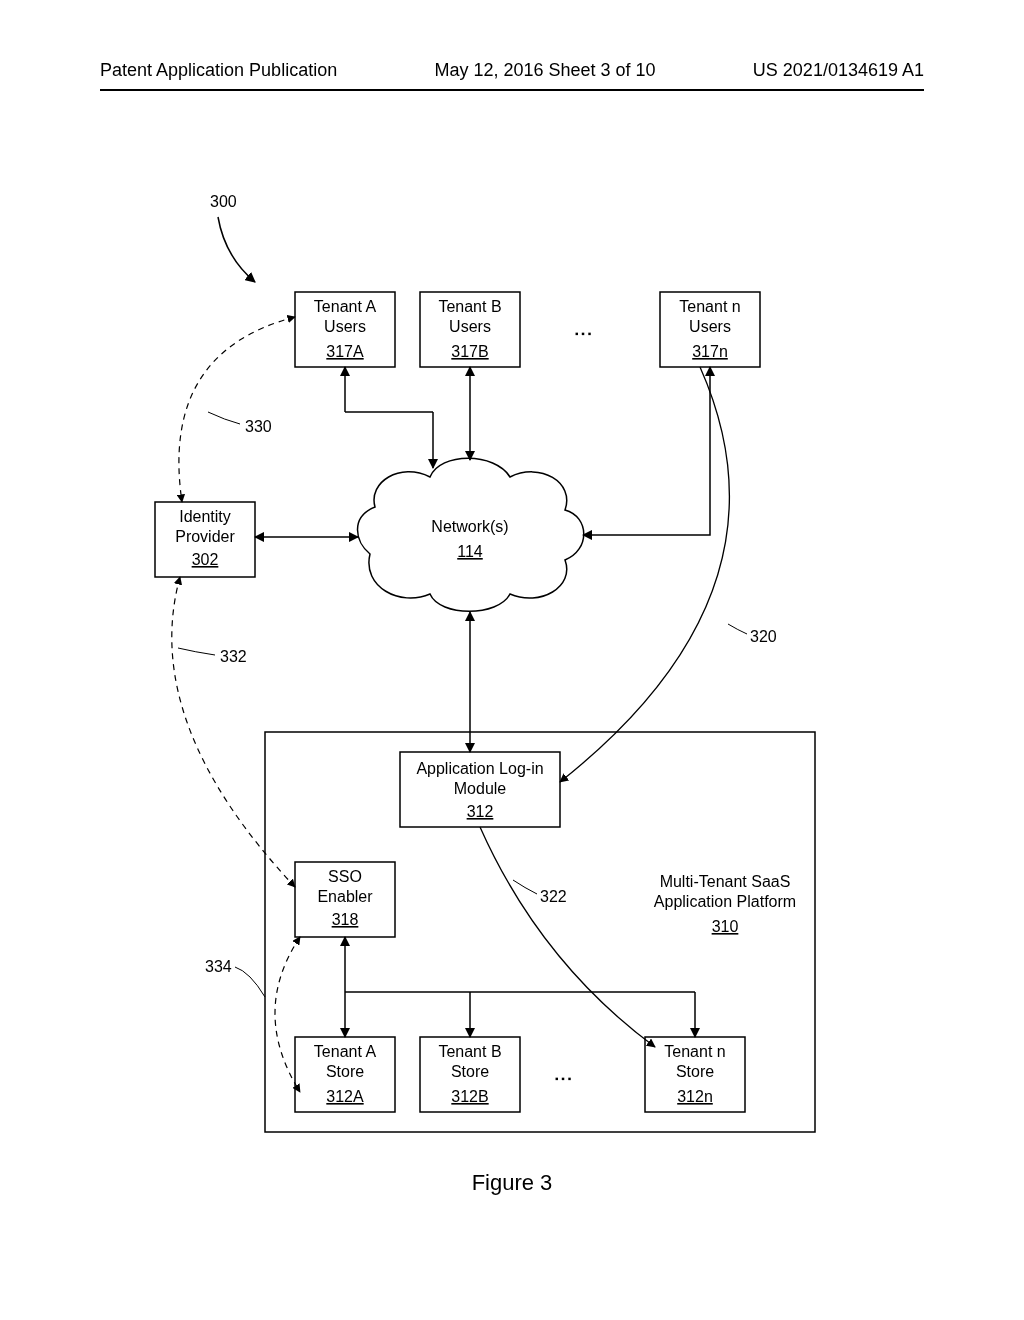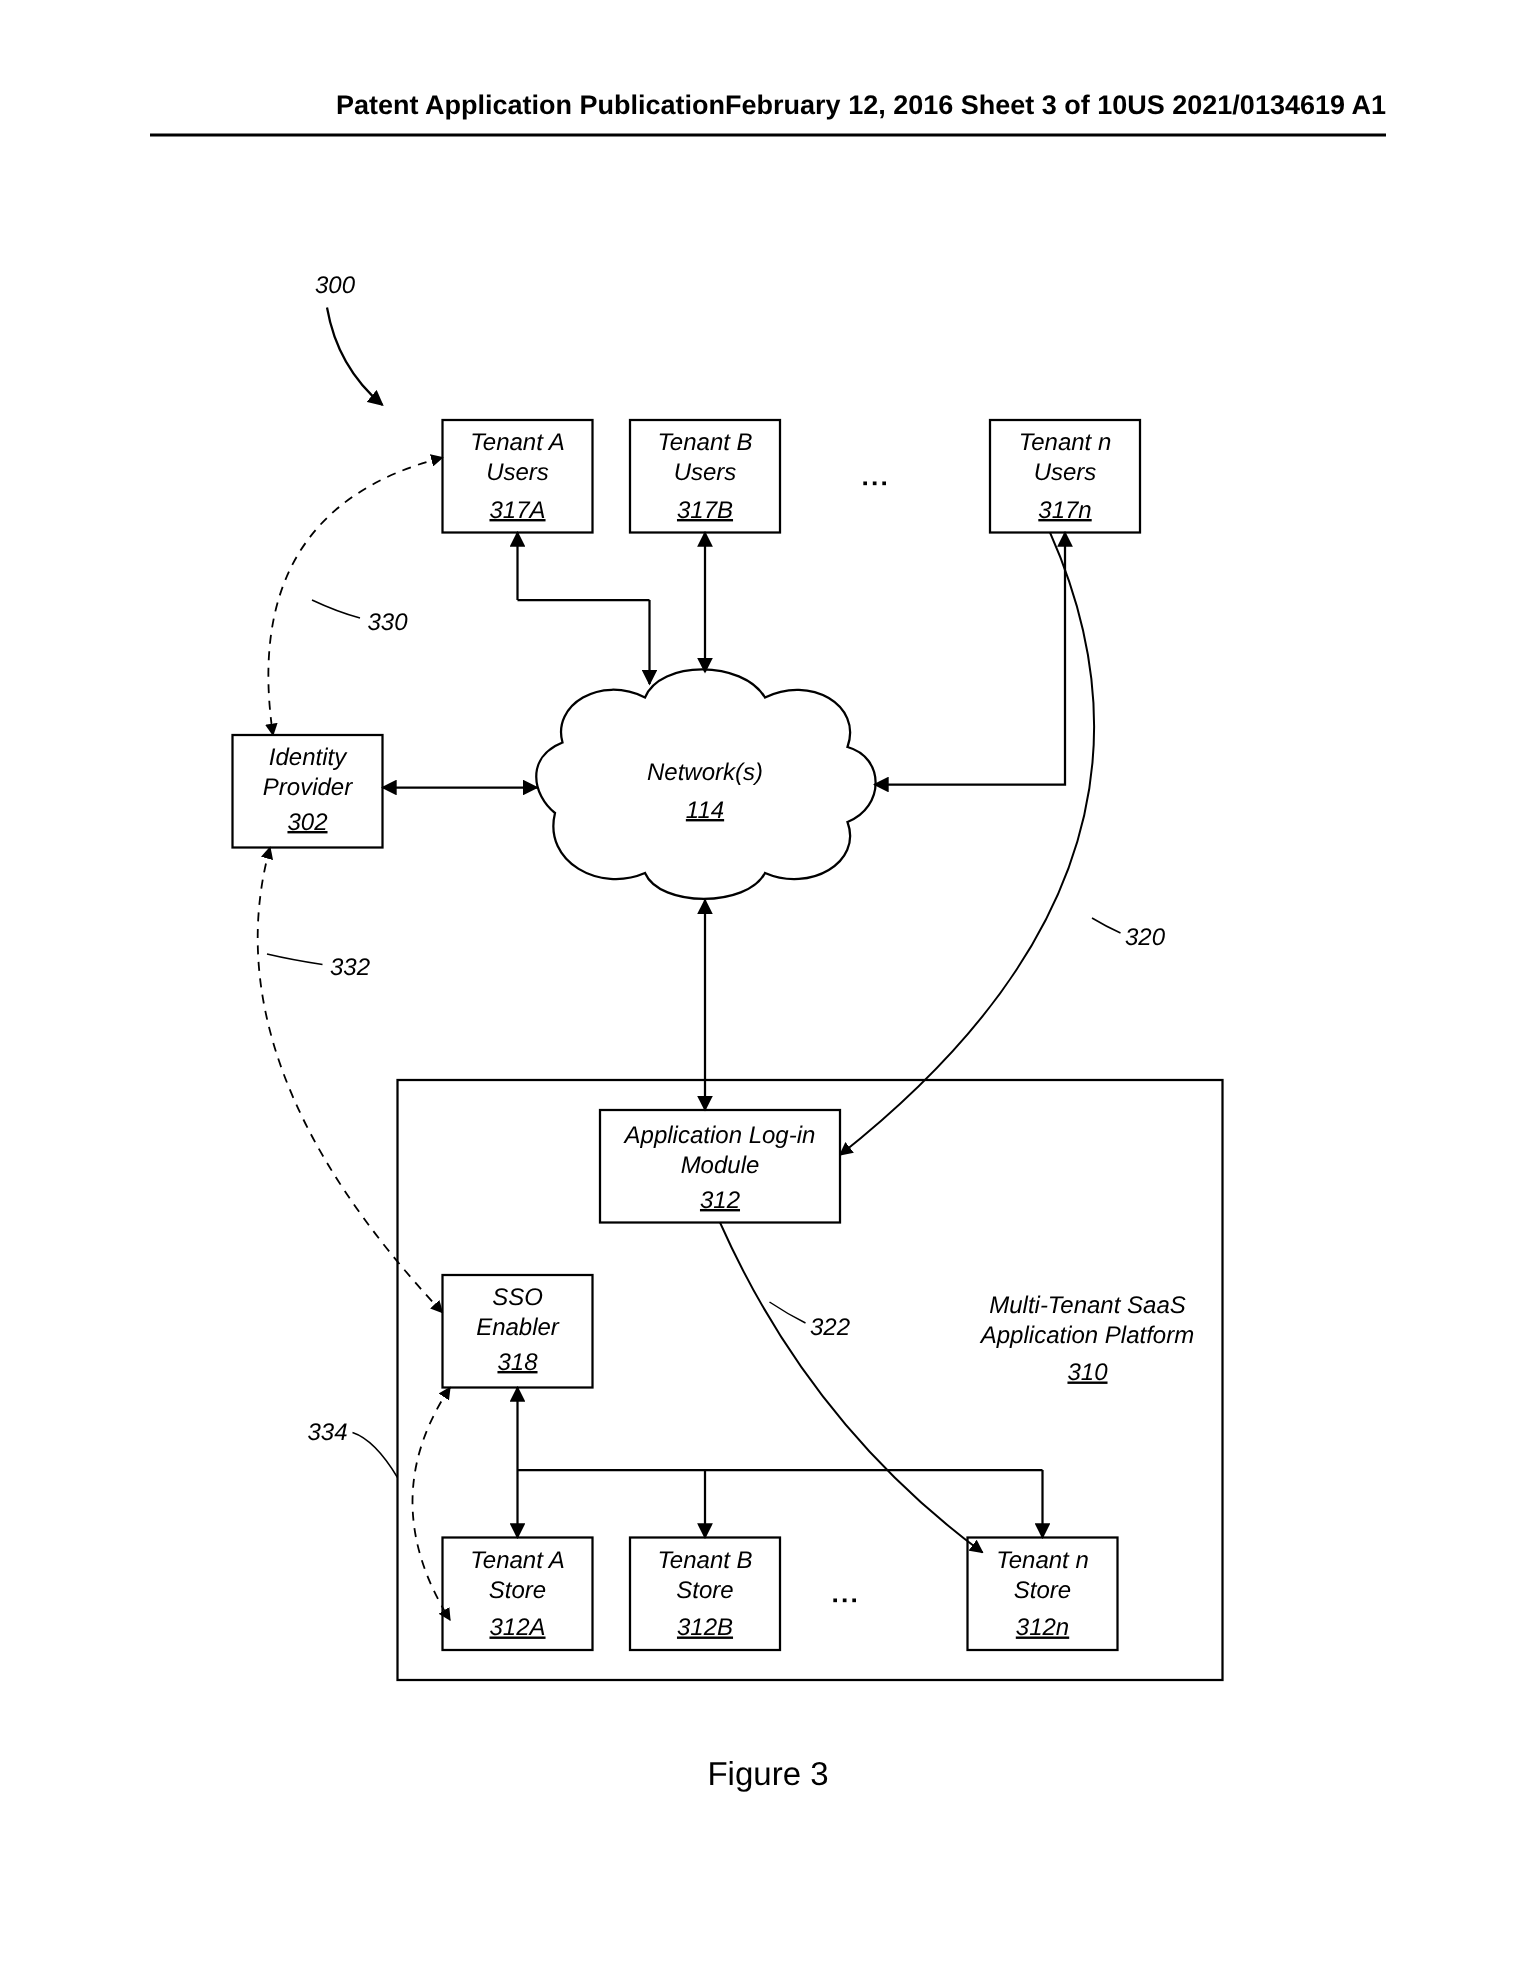--- a/index.html
+++ b/index.html
@@ -14,33 +14,32 @@
   .page {
     position: absolute;
     inset: 0;
   }
   .header {
     position: absolute;
     top: 60px;
     left: 100px;
     right: 100px;
     display: flex;
-    justify-content: flex-end;
-    font-weight: bold;
+    justify-content: space-between;
+    font-weight: normal;
     font-size: 18px;
     border-bottom: 2px solid #000;
     padding-bottom: 8px;
   }
   .diagram {
     position: absolute;
     left: 100px;
-    top: 150px;
+    top: 162px;
     width: 800px;
     height: 1050px;
-    font-style: italic;
   }
   .figure-caption {
     position: absolute;
     top: 1170px;
     left: 0;
     right: 0;
     text-align: center;
     font-size: 22px;
   }
   svg text {
@@ -58,21 +57,21 @@
   .floating-num {
     font-size: 16px;
   }
 </style>
 </head>
 <body>
 
 <div class="page">
   <div class="header">
     <span>Patent Application Publication</span>
-    <span>February 12, 2016  Sheet 3 of 10</span>
+    <span>May 12, 2016  Sheet 3 of 10</span>
     <span>US 2021/0134619 A1</span>
   </div>
 
   <div class="diagram">
     <svg viewBox="0 0 800 1050" width="800" height="1050">
       <defs>
         <marker id="arrow" viewBox="0 0 10 10" refX="9" refY="5" markerWidth="7" markerHeight="7" orient="auto-start-reverse">
           <path d="M 0 0 L 10 5 L 0 10 z" fill="#000"></path>
         </marker>
         <marker id="arrow-both" viewBox="0 0 10 10" refX="9" refY="5" markerWidth="7" markerHeight="7" orient="auto-start-reverse">

